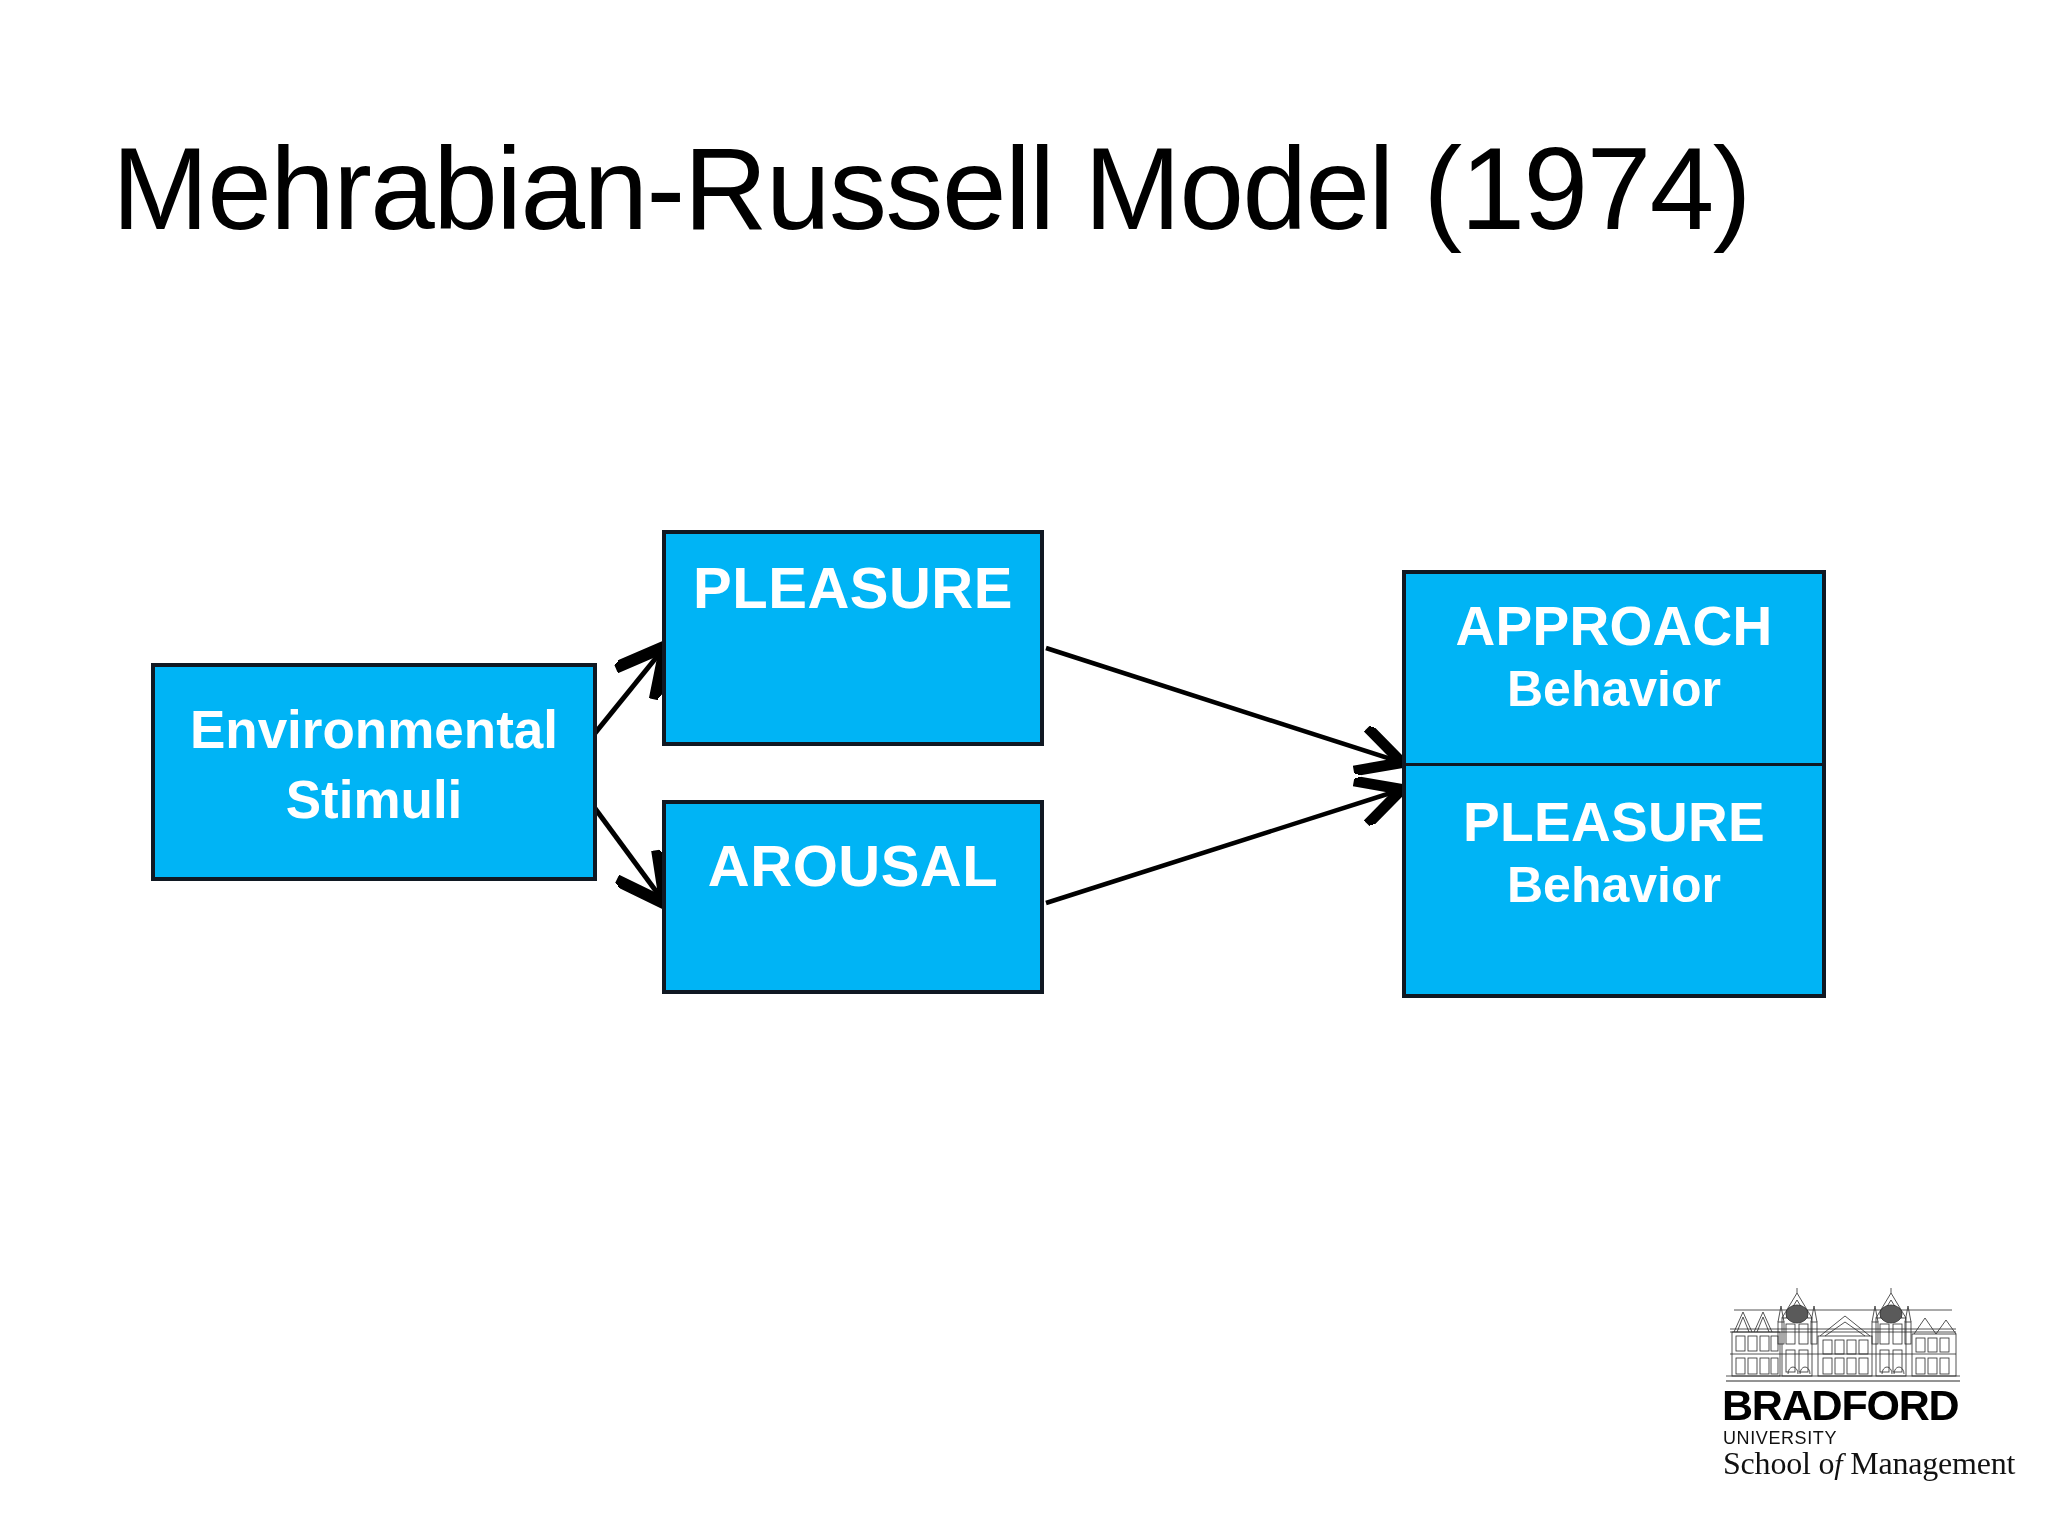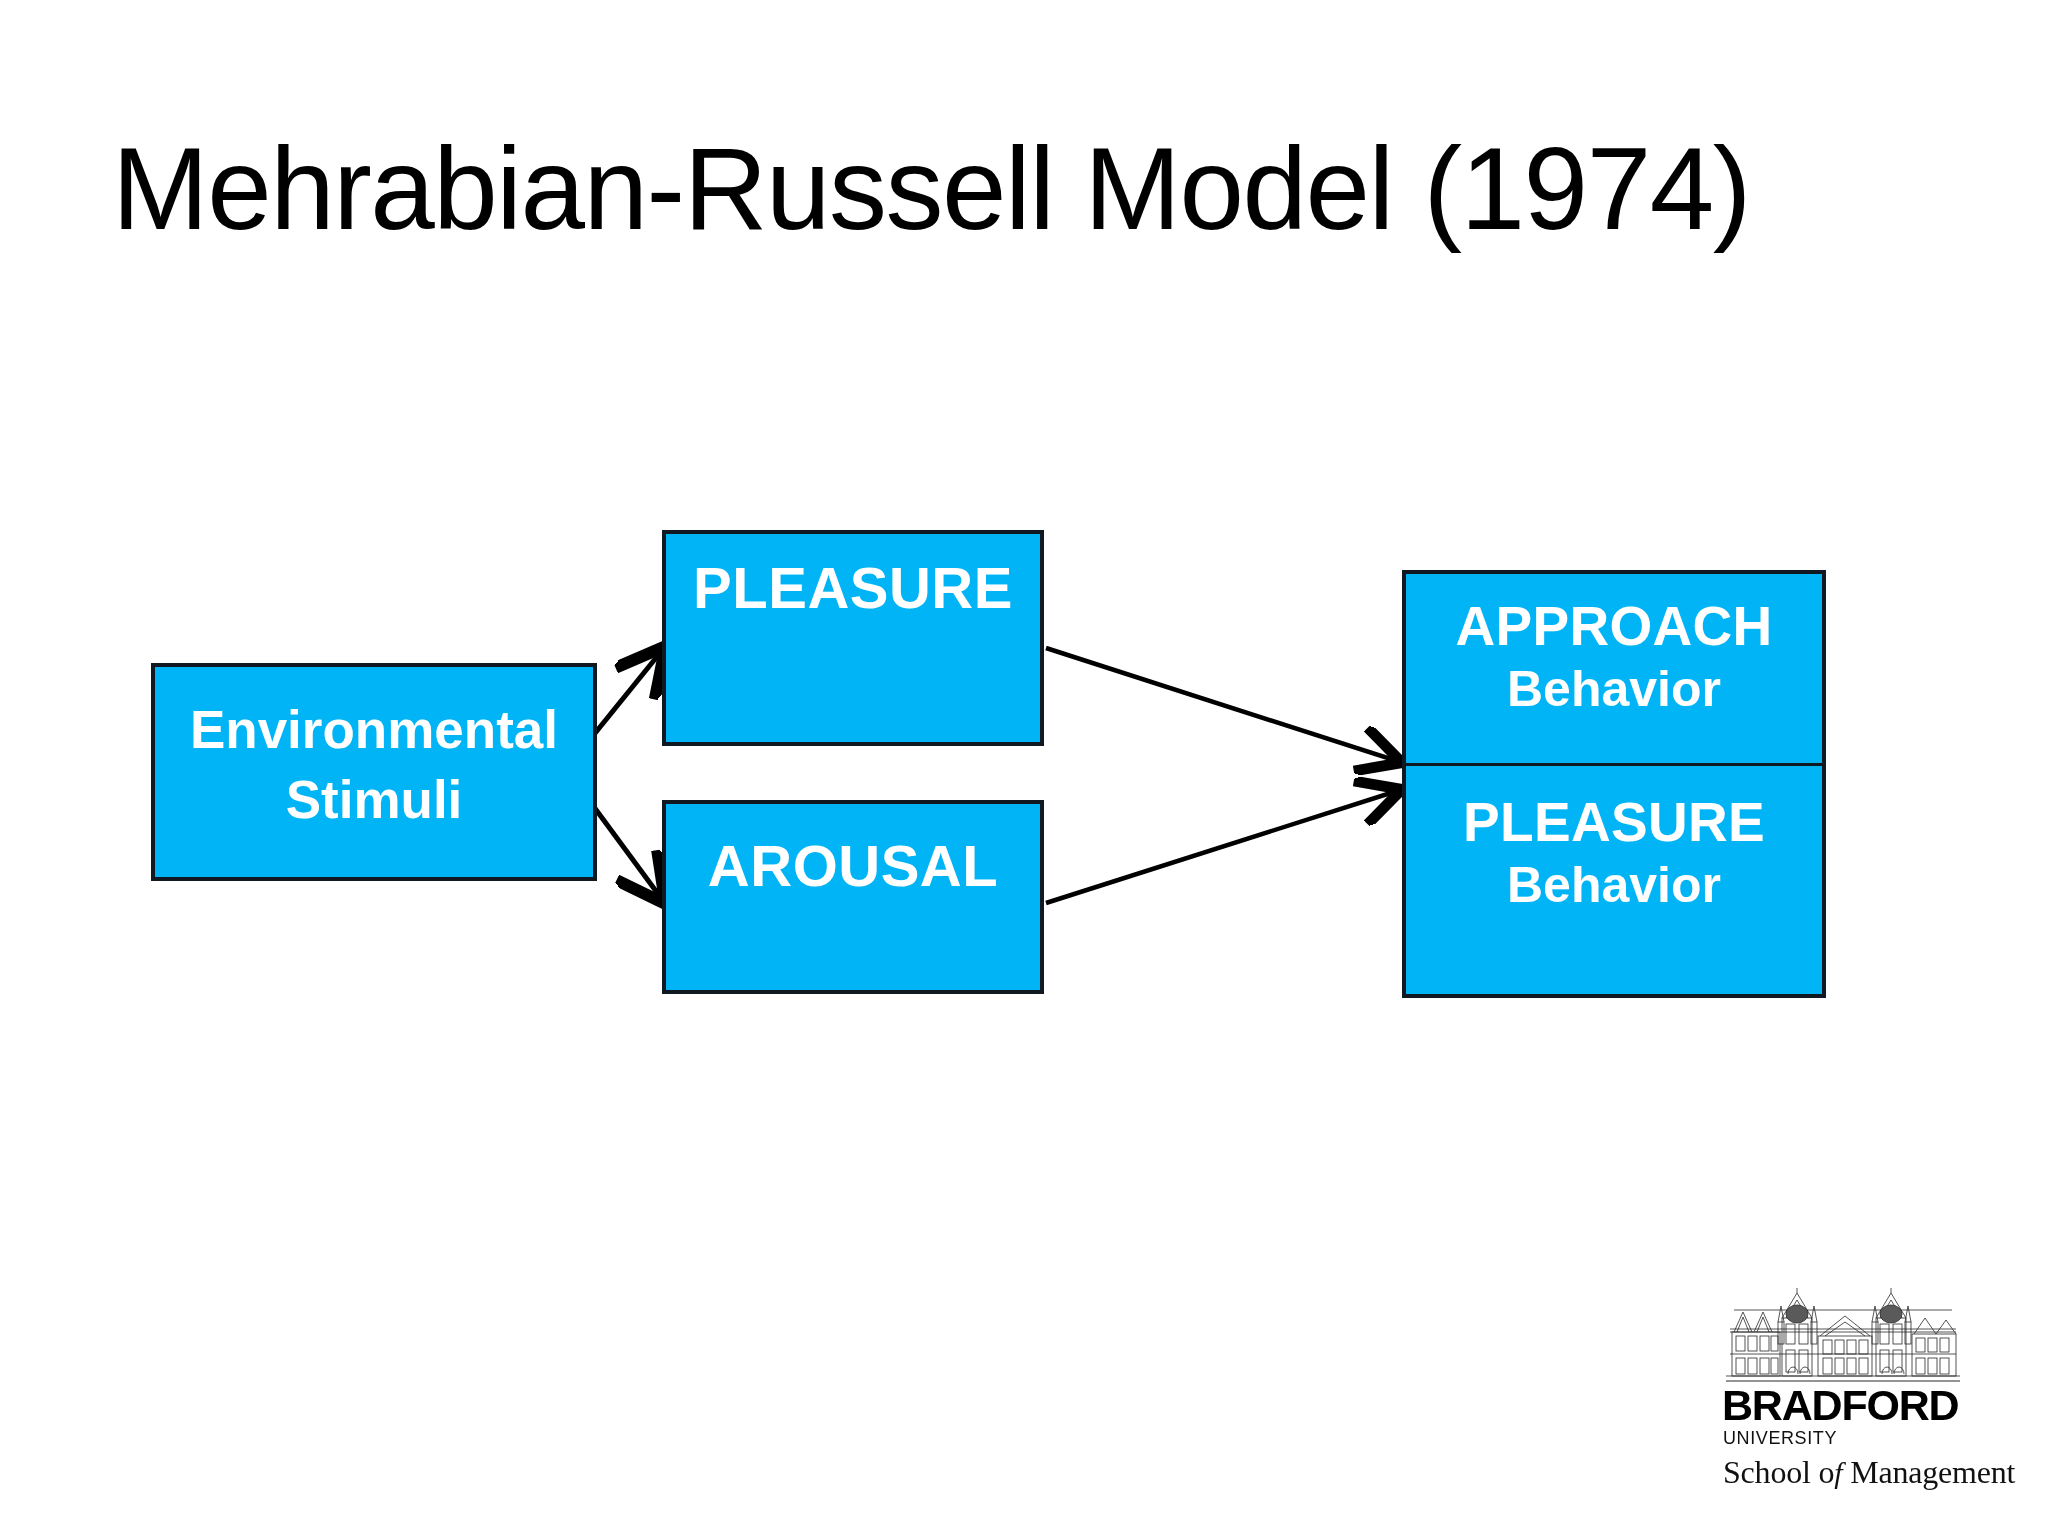--- a/index.html
+++ b/index.html
@@ -175,21 +175,21 @@
     left: 5px;
     top: 140px;
     font-family: "Liberation Sans", sans-serif;
     font-size: 18px;
     letter-spacing: 0.6px;
     color: #111111;
   }
   #bradford-school {
     position: absolute;
     left: 5px;
-    top: 166px;
+    top: 157px;
     font-family: "Liberation Serif", serif;
     font-size: 32px;
     letter-spacing: -0.2px;
     color: #111111;
     white-space: nowrap;
   }
   #bradford-school .of-italic {
     font-style: italic;
     font-size: 30px;
   }

